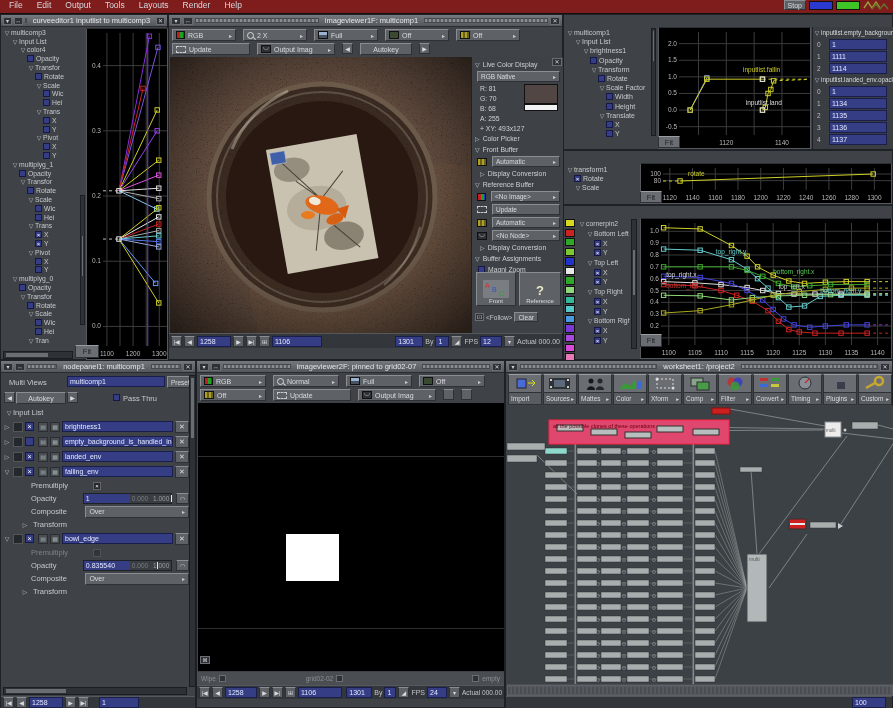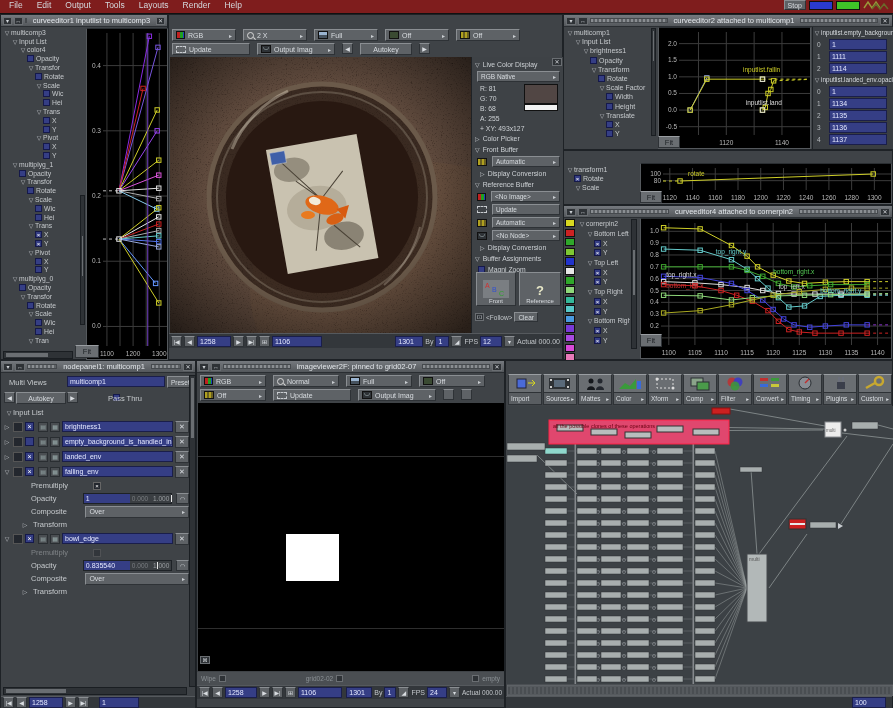--- a/index.html
+++ b/index.html
@@ -302,20 +302,28 @@
         <rect x="29.769957081545066" y="159.6041666666667" width="4.4" height="4.4" fill="none" stroke="#e8e8e8" stroke-width="1"></rect>
         <rect x="29.769957081545066" y="207.85833333333335" width="4.4" height="4.4" fill="none" stroke="#e8e8e8" stroke-width="1"></rect>
       </svg></div>
   <div class="fitbtn" style="left:74px;top:330px;width:24px;height:13px">Fit</div>
   <div class="scroll-h" style="left:2px;top:336px;width:70px;height:8px">
     <div class="hdl" style="left:2px;width:42px"></div>
   </div>
 </div>
 
 <div class="panel" id="viewer1" style="left:168px;top:14px;width:395px;height:346px">
+  <div class="titlebar">
+    <span class="tb-box">▾</span>
+    <span class="tb-box">↔</span>
+    <span class="tb-fill"></span>
+    <span class="tb-title">imageviewer1F: multicomp1</span>
+    <span class="tb-fill"></span>
+    <span class="tb-box">✕</span>
+  </div>
   <div style="position:absolute;left:3px;top:14px;display:flex;gap:7px">
     <span class="dd" style="width:64px">
       <span class="ico rgbico"></span>
       <span>RGB</span>
         <span class="arr">▸</span>
       </span>
     <span class="dd" style="width:64px">
       <span class="ico magico"></span>
       <span>2 X</span>
         <span class="arr">▸</span>
@@ -522,28 +530,20 @@
     <span class="tbtn">◢</span>
     <span class="tlabel">FPS</span>
     <span class="bluefield" style="width:22px">12</span>
     <span class="tbtn">▾</span>
     <span class="tlabel">Actual</span>
     <span class="tlabel">000.00</span>
   </div>
 </div>
 
 <div class="panel" id="ce2" style="left:563px;top:14px;width:330px;height:136px">
-  <div class="titlebar">
-    <span class="tb-box">▾</span>
-    <span class="tb-box">↔</span>
-    <span class="tb-fill"></span>
-    <span class="tb-title">curveeditor2 attached to multicomp1</span>
-    <span class="tb-fill"></span>
-    <span class="tb-box">✕</span>
-  </div>
   <div class="tree" id="ce2-tree" style="left: 2px; top: 13px; width: 84px; height: 110px; font-size: 7px;">
       <div class="trow" style="height: 9.2px; padding-left: 0px;">
         <span class="tarr">▽</span>
         <span>multicomp1</span>
       </div>
       <div class="trow" style="height: 9.2px; padding-left: 8px;">
         <span class="tarr">▽</span>
         <span>Input List</span>
       </div>
       <div class="trow" style="height: 9.2px; padding-left: 16px;">
@@ -719,28 +719,20 @@
         <polyline points="22,17 39.04545454545455,17" fill="none" stroke="#cfcf28" stroke-width="1" stroke-dasharray="3,3"></polyline>
         <polyline points="39.04545454545455,17 232.22727272727272,10" fill="none" stroke="#cfcf28" stroke-width="1"></polyline>
         <rect x="36.845454545454544" y="14.8" width="4.4" height="4.4" fill="none" stroke="#cfcf28" stroke-width="1"></rect>
         <rect x="230.02727272727273" y="7.8" width="4.4" height="4.4" fill="none" stroke="#cfcf28" stroke-width="1"></rect>
         <text x="47" y="12" fill="#cfcf28" font-size="6.5" font-family="Liberation Sans">rotate</text>
       </svg></div>
   <div class="fitbtn" style="left:76px;top:40px;width:22px;height:12px">Fit</div>
 </div>
 
 <div class="panel" id="ce4" style="left:563px;top:205px;width:330px;height:155px">
-  <div class="titlebar">
-    <span class="tb-box">▾</span>
-    <span class="tb-box">↔</span>
-    <span class="tb-fill"></span>
-    <span class="tb-title">curveeditor4 attached to cornerpin2</span>
-    <span class="tb-fill"></span>
-    <span class="tb-box">✕</span>
-  </div>
   <div id="ce4-swatches" style="position:absolute;left:1px;top:13px;width:12px">
       <div style="width: 10px; height: 8.2px; margin-bottom: 1.4px; border: 1px solid rgb(17, 17, 17); background: rgb(216, 216, 32);"></div>
       <div style="width: 10px; height: 8.2px; margin-bottom: 1.4px; border: 1px solid rgb(17, 17, 17); background: rgb(204, 34, 34);"></div>
       <div style="width: 10px; height: 8.2px; margin-bottom: 1.4px; border: 1px solid rgb(17, 17, 17); background: rgb(47, 168, 42);"></div>
       <div style="width: 10px; height: 8.2px; margin-bottom: 1.4px; border: 1px solid rgb(17, 17, 17); background: rgb(126, 200, 50);"></div>
       <div style="width: 10px; height: 8.2px; margin-bottom: 1.4px; border: 1px solid rgb(17, 17, 17); background: rgb(34, 51, 204);"></div>
       <div style="width: 10px; height: 8.2px; margin-bottom: 1.4px; border: 1px solid rgb(17, 17, 17); background: rgb(232, 232, 232);"></div>
       <div style="width: 10px; height: 8.2px; margin-bottom: 1.4px; border: 1px solid rgb(17, 17, 17); background: rgb(47, 168, 42);"></div>
       <div style="width: 10px; height: 8.2px; margin-bottom: 1.4px; border: 1px solid rgb(17, 17, 17); background: rgb(143, 216, 122);"></div>
       <div style="width: 10px; height: 8.2px; margin-bottom: 1.4px; border: 1px solid rgb(17, 17, 17); background: rgb(53, 184, 154);"></div>
@@ -969,21 +961,21 @@
   <span class="np-label" style="position:absolute;left:8px;top:17px">Multi Views</span>
   <span class="bluefield" style="position:absolute;left:66px;top:15px;width:98px">multicomp1</span>
   <span class="dd" style="position:absolute;left:166px;top:15px;width:28px;font-size:6.5px">
         <span>Presets</span>
       <span class="arr">▸</span>
     </span>
   <span class="tbtn" style="position:absolute;left:3px;top:31px">◀</span>
   <span class="btn" style="position:absolute;left:15px;top:31px;width:50px;justify-content:center">Autokey</span>
   <span class="tbtn" style="position:absolute;left:66px;top:31px">▶</span>
   <span class="tchk" style="position:absolute;left:112px;top:33px"></span>
-  <span class="np-label" style="position:absolute;left:107px;top:33px">Pass Thru</span>
+  <span class="np-label" style="position:absolute;left:122px;top:33px">Pass Thru</span>
   <div style="position:absolute;left:4px;top:47px;display:flex;align-items:center">
     <span class="tarr">▽</span>
     <span class="np-label">Input List</span>
   </div>
   <div id="np-inputs" style="position:absolute;left:2px;top:58px;width:186px">
       <div style="display: flex; align-items: center; height: 15px; gap: 2px;">
         <span class="tarr">▷</span>
         <span style="width: 10px; height: 10px; background: rgb(35, 39, 46); border: 1px solid rgb(85, 85, 85);"></span>
         <span class="tchk" style="width: 9px; height: 9px; font-size: 7px; line-height: 8px;">×</span>
         <span style="width: 10px; height: 10px; background: rgb(74, 78, 82); border: 1px solid rgb(42, 46, 50); font-size: 6px; line-height: 9px; text-align: center; color: rgb(153, 170, 170);">▤</span>
@@ -1174,20 +1166,27 @@
     <span class="tbtn">◢</span>
     <span class="tlabel">FPS</span>
     <span class="bluefield" style="width:20px">24</span>
     <span class="tbtn">▾</span>
     <span class="tlabel" style="font-size:6.5px">Actual</span>
     <span class="tlabel" style="font-size:6.5px">000.00</span>
   </div>
 </div>
 
 <div class="panel" id="worksheet" style="left:505px;top:360px;width:388px;height:348px">
+  <div class="titlebar">
+    <span class="tb-box">▾</span>
+    <span class="tb-fill"></span>
+    <span class="tb-title">worksheet1: /project2</span>
+    <span class="tb-fill"></span>
+    <span class="tb-box">✕</span>
+  </div>
   <div class="wtool" id="ws-toolbar" style="left:2px;top:13px">
       <div class="wbtn">
         <div class="icon"><svg width="32" height="17">
             <rect x="8" y="4" width="9" height="9" fill="#4a6ad8" stroke="#223"></rect>
             <path d="M19 8h7l-3-3m3 3l-3 3" stroke="#d8d820" fill="none"></path>
           </svg></div>
         <div class="lbl">
           <span>Import</span>
         </div>
       </div>

